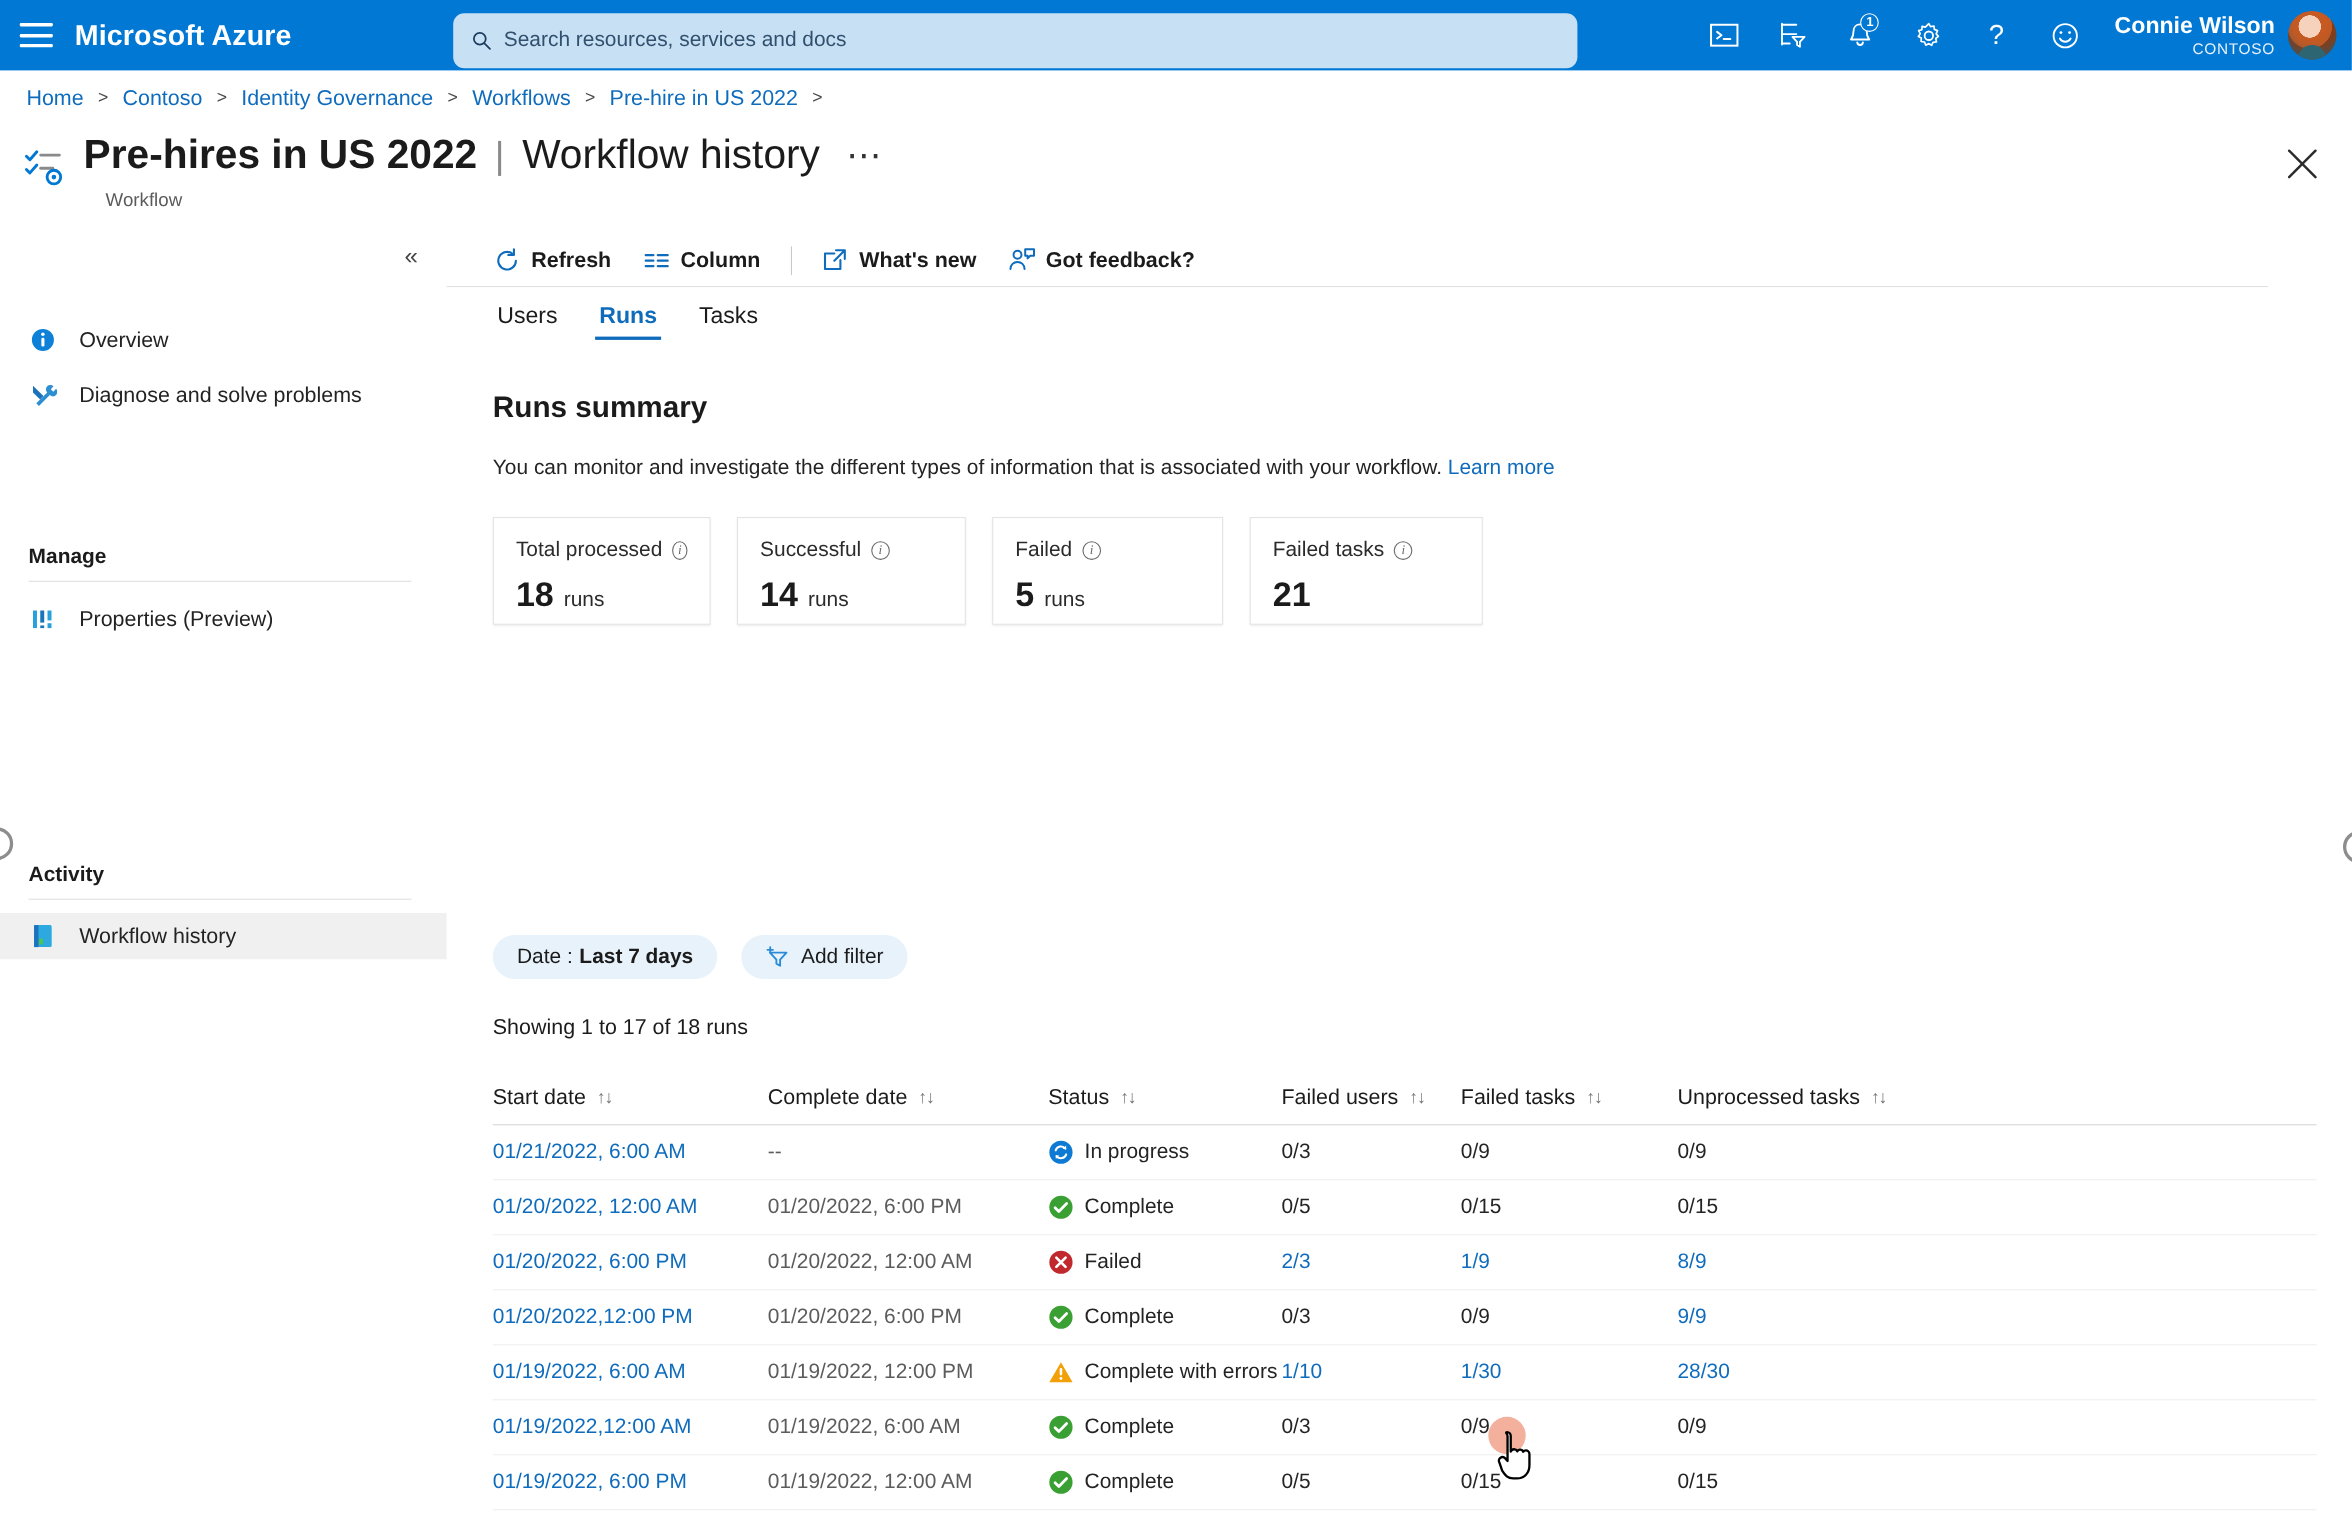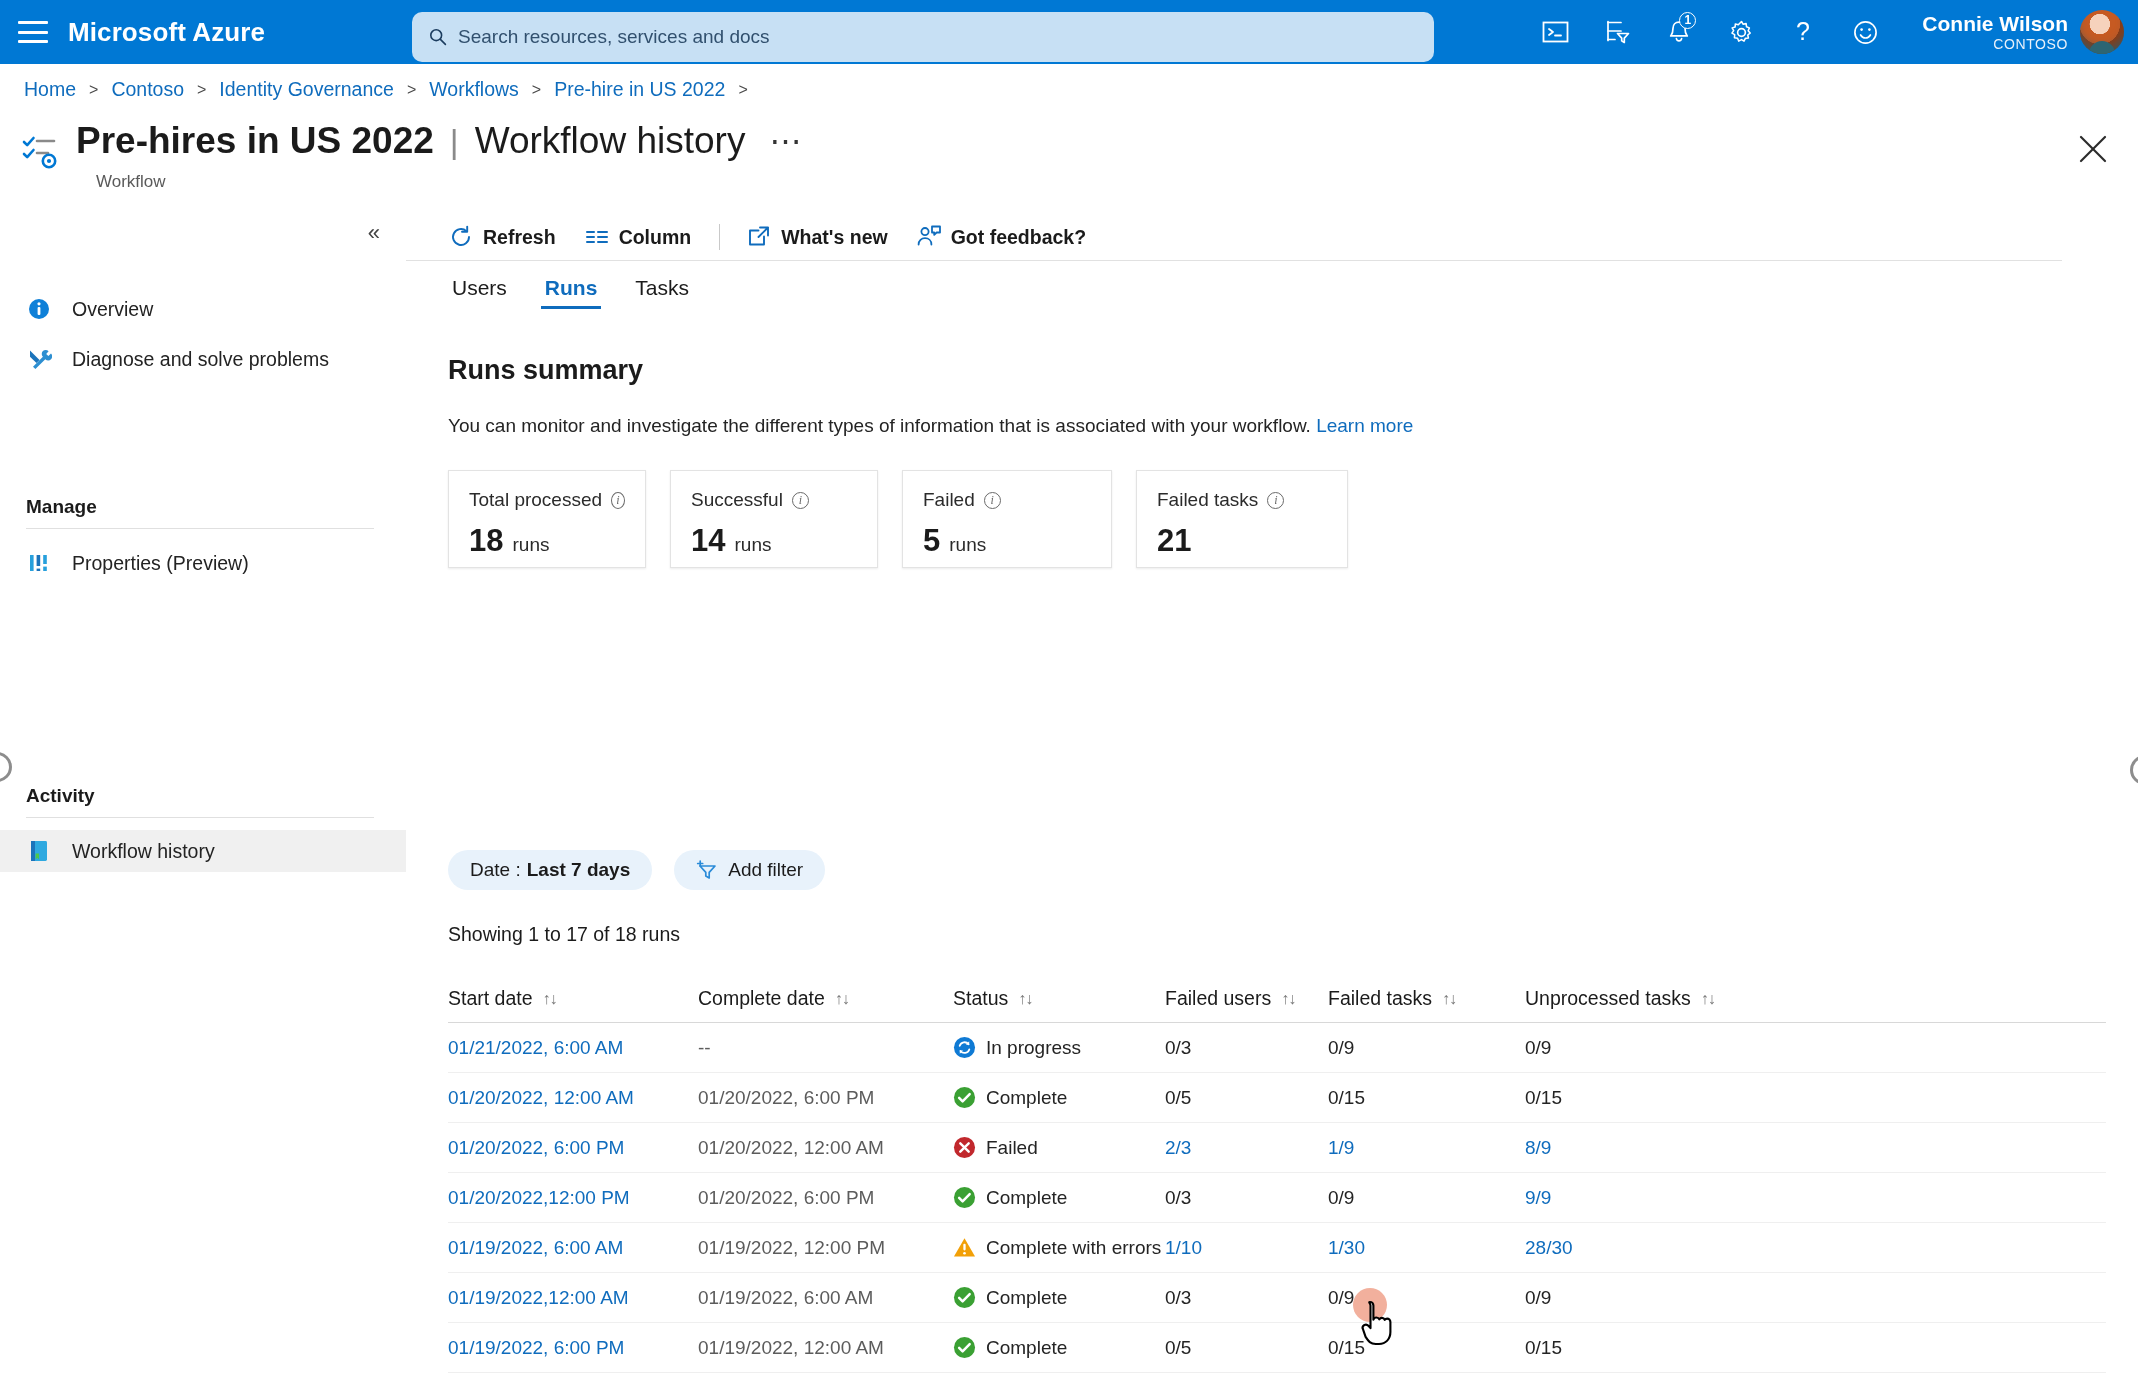--- a/index.html
+++ b/index.html
@@ -59,21 +59,21 @@
   .badge {
     position: absolute; top: 12px; right: 14px;
     min-width: 17px; height: 17px;
     background: #0078d4;
     border: 1.5px solid #fff;
     border-radius: 9px;
     font-size: 12px; line-height: 14px; font-weight: 600;
     color: #fff; text-align: center;
   }
   .userblock {
-    display: flex; align-items: center; margin-left: 26px; margin-right: 14px;
+    display: flex; align-items: center; margin-left: 14px; margin-right: 14px;
     cursor: pointer;
   }
   .usertext { text-align: right; margin-right: 12px; line-height: 1.15; }
   .uname { font-size: 21px; font-weight: 700; color: #fff; white-space: nowrap; }
   .uorg  { font-size: 14px; font-weight: 400; color: #e8f1fa; letter-spacing: .6px; }
   .avatar {
     width: 44px; height: 44px; border-radius: 50%;
     background: radial-gradient(circle at 45% 32%, #f6d2bc 0 26%, #c65a22 27% 52%, #8e3a12 53% 100%);
     box-shadow: inset 0 -10px 12px -6px #2d5b6b;
     overflow: hidden; position: relative; flex: none;

